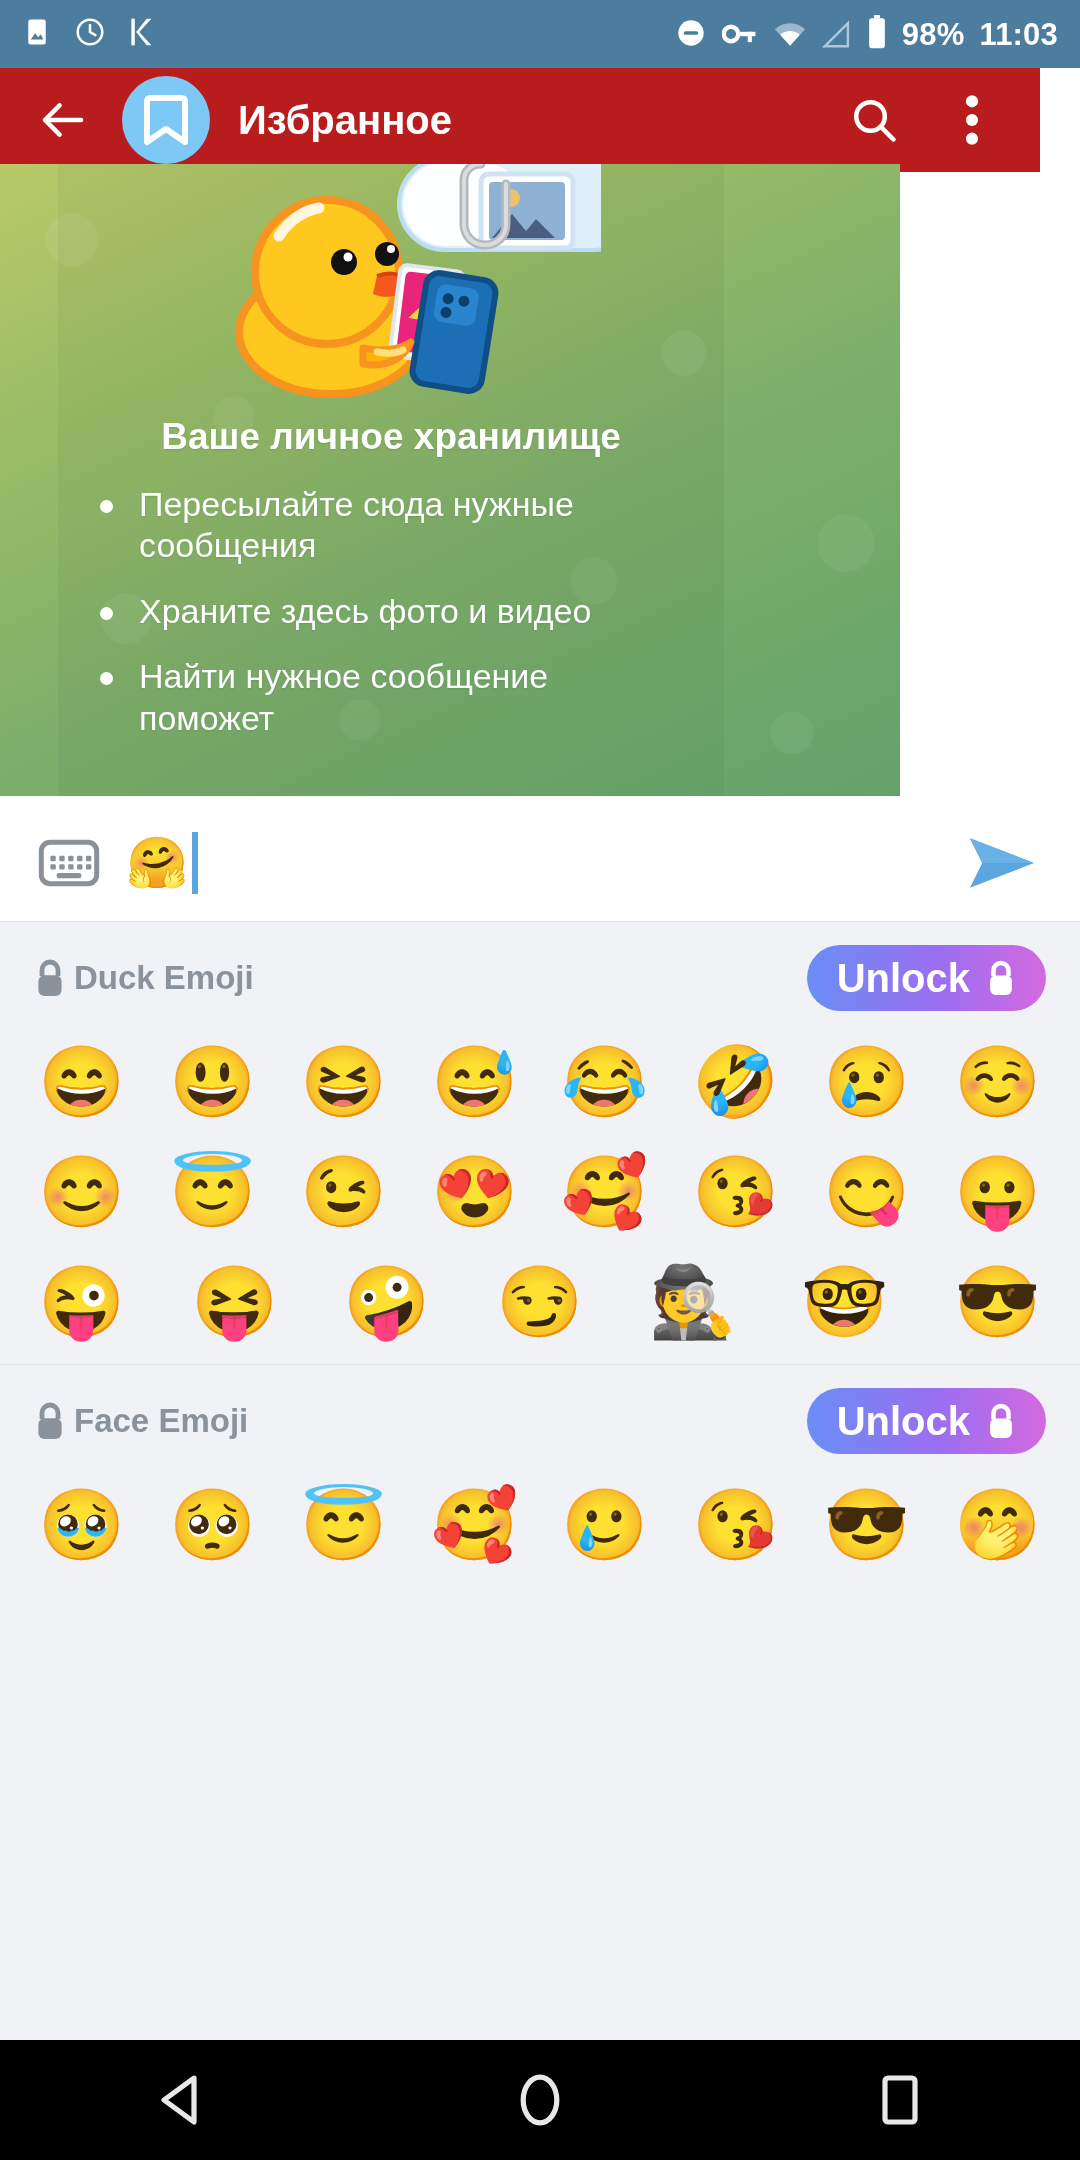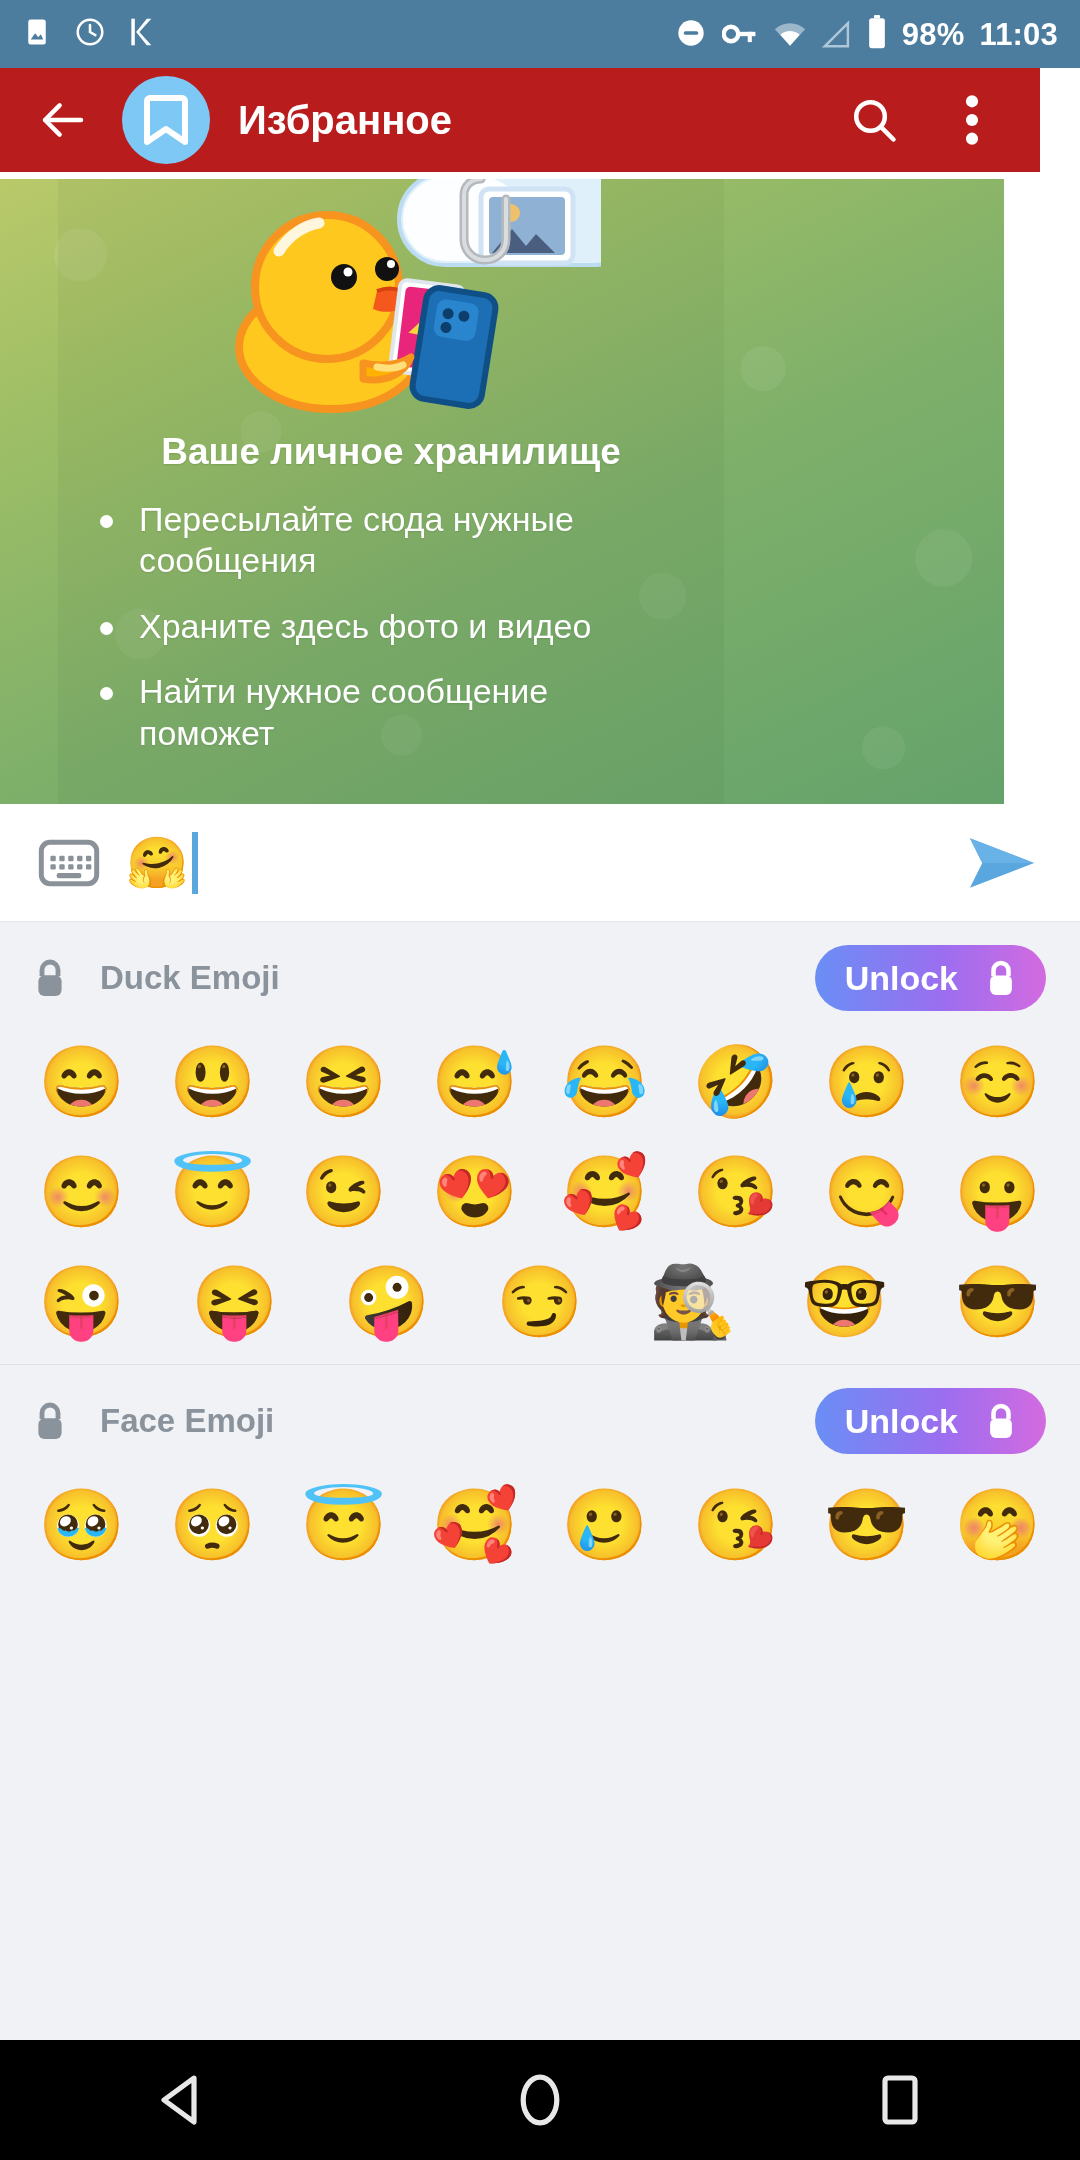--- a/index.html
+++ b/index.html
@@ -35,21 +35,21 @@
   }
   .chat-title{
     color:#ffffff;font-size:40px;font-weight:bold;margin-left:28px;
     white-space:nowrap;overflow:hidden;
   }
   .appbar-actions{ margin-left:auto; display:flex; align-items:center; gap:34px; padding-right:10px;}
   .ab-btn{ width:64px;height:64px;display:flex;align-items:center;justify-content:center; }
 
   
   .chat{
-    position:absolute; top:179px; left:0; width:1004px; height:632px;
+    position:absolute; top:164px; left:0; width:900px; height:632px;
     overflow:hidden;
     background:
       linear-gradient(155deg,#b9c96a 0%, #9fbf66 22%, #7fb06a 55%, #64a26b 100%);
   }
   .chat-pattern{
     position:absolute; inset:0;
     background-image:
       radial-gradient(circle at 8% 12%, rgba(255,255,255,.10) 0 26px, transparent 27px),
       radial-gradient(circle at 26% 40%, rgba(255,255,255,.08) 0 20px, transparent 21px),
       radial-gradient(circle at 52% 9%, rgba(255,255,255,.07) 0 24px, transparent 25px),
@@ -113,28 +113,28 @@
   .panel{
     position:absolute; top:922px; left:0; width:1080px; height:1118px;
     background:#f0f2f5; overflow:hidden;
   }
   .pack{ position:relative; }
   .pack + .pack{ border-top:1px solid #dfe2e7; }
   .pack-header{
     display:flex; align-items:center; height:112px; padding:0 34px;
   }
   .pack-title{
-    display:flex; align-items:center; gap:34px;
+    display:flex; align-items:center; gap:8px;
     color:#8a929c; font-size:33px; font-weight:bold;
   }
   .unlock-btn{
-    margin-left:auto; display:flex; align-items:center; gap:28px;
+    margin-left:auto; display:flex; align-items:center; gap:16px;
     height:66px; padding:0 30px; border-radius:33px;
     background:linear-gradient(90deg,#6a8ef5 0%, #9b6ef0 55%, #d36ae0 100%);
-    color:#ffffff; font-size:34px; font-weight:bold;
+    color:#ffffff; font-size:40px; font-weight:bold;
   }
   .emoji-row{
     display:flex; align-items:center; justify-content:space-between;
     padding:0 26px; height:96px;
   }
   .emoji-cell{
     width:112px; height:96px; display:flex; align-items:center; justify-content:center;
     font-size:70px; line-height:1;
   }
   .more-badge{

